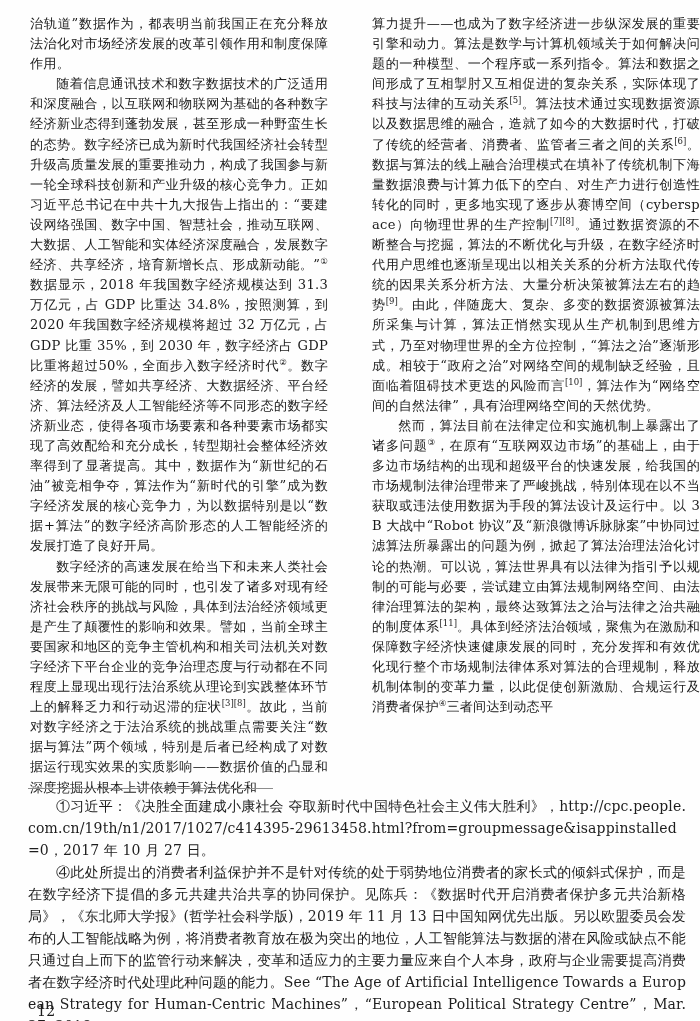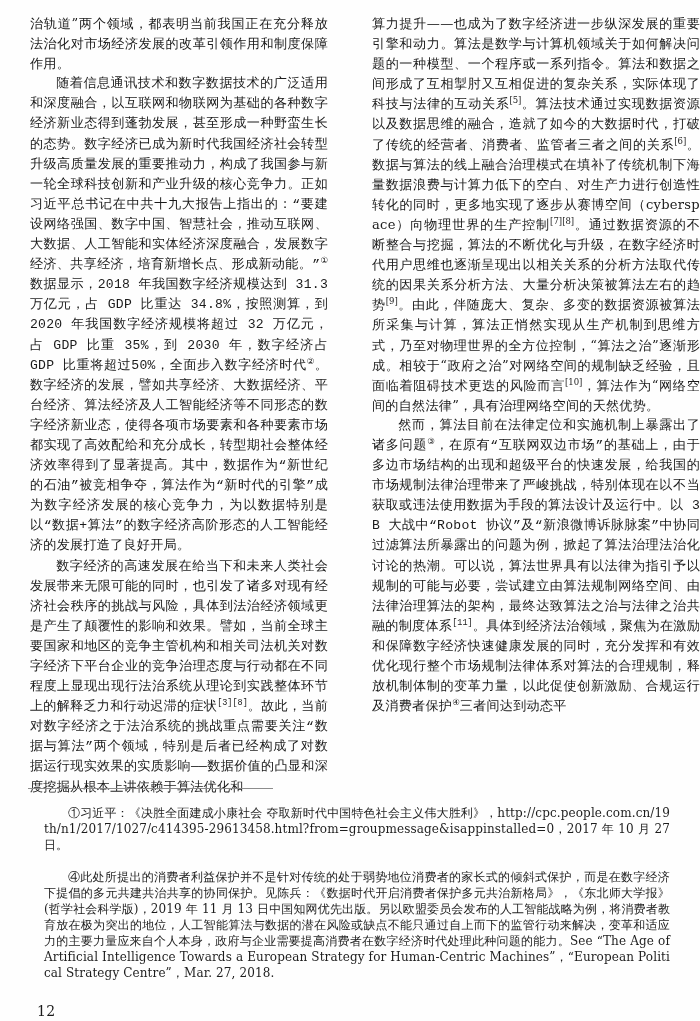--- a/index.html
+++ b/index.html
@@ -46,21 +46,21 @@
     font-size: 13.1px;
     line-height: 20.1px;
     text-align: justify;
     text-justify: inter-ideograph;
     margin: 0;
     letter-spacing: 0.02em;
     text-indent: 0;
     hyphens: none;
     word-break: break-all;
   }
-  .para.indent { text-indent: 2em; font-family: Liberation Mono, monospace; }
+  .para.indent { text-indent: 2em; }
 
   sup.fn {
     font-size: 8.5px;
     vertical-align: super;
     line-height: 0;
     letter-spacing: 0;
   }
 
   
   .footnotes {
@@ -72,26 +72,26 @@
   .fn-rule {
     width: 245px;
     height: 0;
     border-top: 1px solid #8d8d8d;
     margin: 0 0 6px 28px;
   }
   .fn-list {
     padding: 0 14px 0 28px;
   }
   .fn-item {
-    font-size: 12px;
-    line-height: 16px;
+    font-size: 14px;
+    line-height: 22px;
     text-align: justify;
     text-justify: inter-ideograph;
     text-indent: 2em;
-    margin: 16px;
+    margin: 0;
     letter-spacing: 0.01em;
     word-break: break-all;
     color: #1d1d1d;
   }
 
   .page-number {
     position: absolute;
     left: 22px;
     bottom: 2px;
     font-size: 14px;
@@ -102,21 +102,21 @@
   }
 </style>
 </head>
 <body>
 
 <div id="page">
 
   <div class="columns">
 
     <div class="col col-left">
-      <p class="para">治轨道”两个领域，都表明当前我国正在充分释放法治化对市场经济发展的改革引领作用和制度保障作用。</p>
+      <p class="para">治轨道”数据作为，都表明当前我国正在充分释放法治化对市场经济发展的改革引领作用和制度保障作用。</p>
       <p class="para indent">随着信息通讯技术和数字数据技术的广泛适用和深度融合，以互联网和物联网为基础的各种数字经济新业态得到蓬勃发展，甚至形成一种野蛮生长的态势。数字经济已成为新时代我国经济社会转型升级高质量发展的重要推动力，构成了我国参与新一轮全球科技创新和产业升级的核心竞争力。正如习近平总书记在中共十九大报告上指出的：“要建设网络强国、数字中国、智慧社会，推动互联网、大数据、人工智能和实体经济深度融合，发展数字经济、共享经济，培育新增长点、形成新动能。”<sup class="fn">①</sup>数据显示，2018 年我国数字经济规模达到 31.3 万亿元，占 GDP 比重达 34.8%，按照测算，到 2020 年我国数字经济规模将超过 32 万亿元，占 GDP 比重 35%，到 2030 年，数字经济占 GDP 比重将超过50%，全面步入数字经济时代<sup class="fn">②</sup>。数字经济的发展，譬如共享经济、大数据经济、平台经济、算法经济及人工智能经济等不同形态的数字经济新业态，使得各项市场要素和各种要素市场都实现了高效配给和充分成长，转型期社会整体经济效率得到了显著提高。其中，数据作为“新世纪的石油”被竞相争夺，算法作为“新时代的引擎”成为数字经济发展的核心竞争力，为以数据特别是以“数据+算法”的数字经济高阶形态的人工智能经济的发展打造了良好开局。</p>
       <p class="para indent">数字经济的高速发展在给当下和未来人类社会发展带来无限可能的同时，也引发了诸多对现有经济社会秩序的挑战与风险，具体到法治经济领域更是产生了颠覆性的影响和效果。譬如，当前全球主要国家和地区的竞争主管机构和相关司法机关对数字经济下平台企业的竞争治理态度与行动都在不同程度上显现出现行法治系统从理论到实践整体环节上的解释乏力和行动迟滞的症状<sup class="fn">[3][8]</sup>。故此，当前对数字经济之于法治系统的挑战重点需要关注“数据与算法”两个领域，特别是后者已经构成了对数据运行现实效果的实质影响——数据价值的凸显和深度挖掘从根本上讲依赖于算法优化和</p>
     </div>
 
     <div class="col col-right">
       <p class="para">算力提升——也成为了数字经济进一步纵深发展的重要引擎和动力。算法是数学与计算机领域关于如何解决问题的一种模型、一个程序或一系列指令。算法和数据之间形成了互相掣肘又互相促进的复杂关系，实际体现了科技与法律的互动关系<sup class="fn">[5]</sup>。算法技术通过实现数据资源以及数据思维的融合，造就了如今的大数据时代，打破了传统的经营者、消费者、监管者三者之间的关系<sup class="fn">[6]</sup>。数据与算法的线上融合治理模式在填补了传统机制下海量数据浪费与计算力低下的空白、对生产力进行创造性转化的同时，更多地实现了逐步从赛博空间（cyberspace）向物理世界的生产控制<sup class="fn">[7][8]</sup>。通过数据资源的不断整合与挖掘，算法的不断优化与升级，在数字经济时代用户思维也逐渐呈现出以相关关系的分析方法取代传统的因果关系分析方法、大量分析决策被算法左右的趋势<sup class="fn">[9]</sup>。由此，伴随庞大、复杂、多变的数据资源被算法所采集与计算，算法正悄然实现从生产机制到思维方式，乃至对物理世界的全方位控制，“算法之治”逐渐形成。相较于“政府之治”对网络空间的规制缺乏经验，且面临着阻碍技术更迭的风险而言<sup class="fn">[10]</sup>，算法作为“网络空间的自然法律”，具有治理网络空间的天然优势。</p>
       <p class="para indent">然而，算法目前在法律定位和实施机制上暴露出了诸多问题<sup class="fn">③</sup>，在原有“互联网双边市场”的基础上，由于多边市场结构的出现和超级平台的快速发展，给我国的市场规制法律治理带来了严峻挑战，特别体现在以不当获取或违法使用数据为手段的算法设计及运行中。以 3B 大战中“Robot 协议”及“新浪微博诉脉脉案”中协同过滤算法所暴露出的问题为例，掀起了算法治理法治化讨论的热潮。可以说，算法世界具有以法律为指引予以规制的可能与必要，尝试建立由算法规制网络空间、由法律治理算法的架构，最终达致算法之治与法律之治共融的制度体系<sup class="fn">[11]</sup>。具体到经济法治领域，聚焦为在激励和保障数字经济快速健康发展的同时，充分发挥和有效优化现行整个市场规制法律体系对算法的合理规制，释放机制体制的变革力量，以此促使创新激励、合规运行及消费者保护<sup class="fn">④</sup>三者间达到动态平</p>
     </div>
 
   </div>

